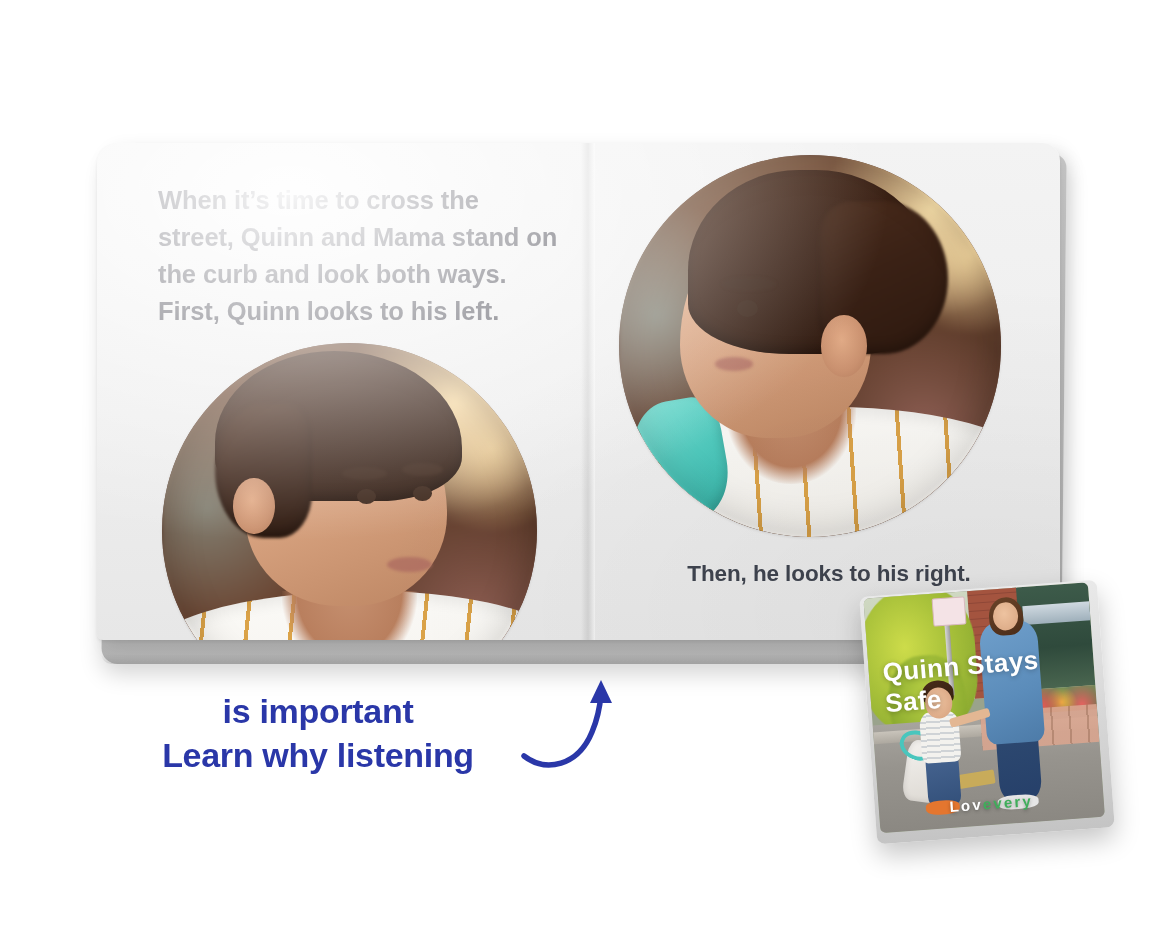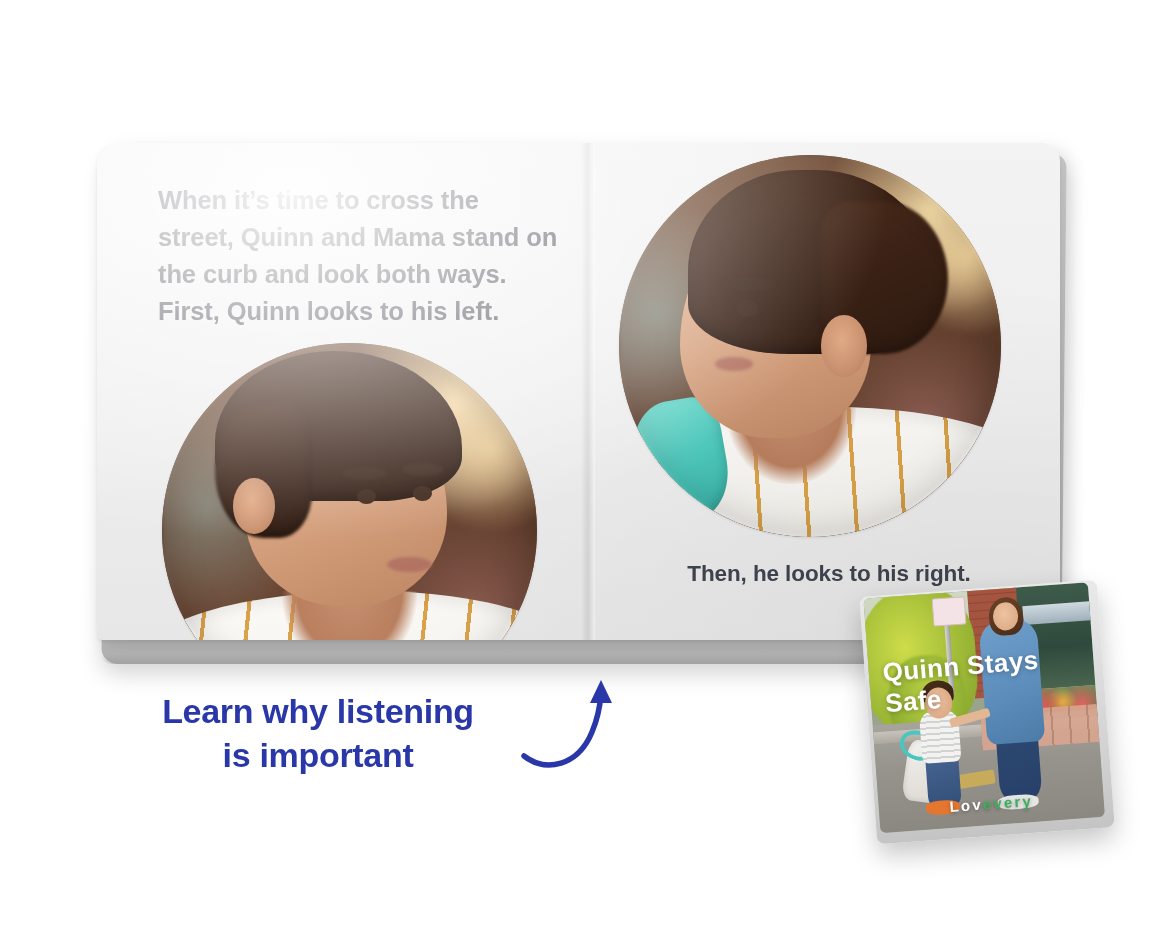--- a/index.html
+++ b/index.html
@@ -442,22 +442,22 @@
 
         <div class="page-text">Then, he looks to his right.</div>
       </div>
 
       <div class="book-gutter"></div>
       <div class="page-sheen"></div>
     </div>
   </div>
 
   <div class="caption">
+    <div>is important</div>
     <div>Learn why listening</div>
-    <div>is important</div>
   </div>
 
   <svg class="arrow-svg" viewBox="0 0 120 110">
     <path d="M4 86 C 26 103, 58 96, 72 62 C 78 48, 80 36, 81 24" fill="none" stroke="#2a37a8" stroke-width="5.5" stroke-linecap="round"></path>
     <path d="M81 10 L 92 33 L 70 33 Z" fill="#2a37a8"></path>
   </svg>
 
   <div class="thumb">
     <div class="thumb-slab"></div>
     <div class="thumb-cover">

